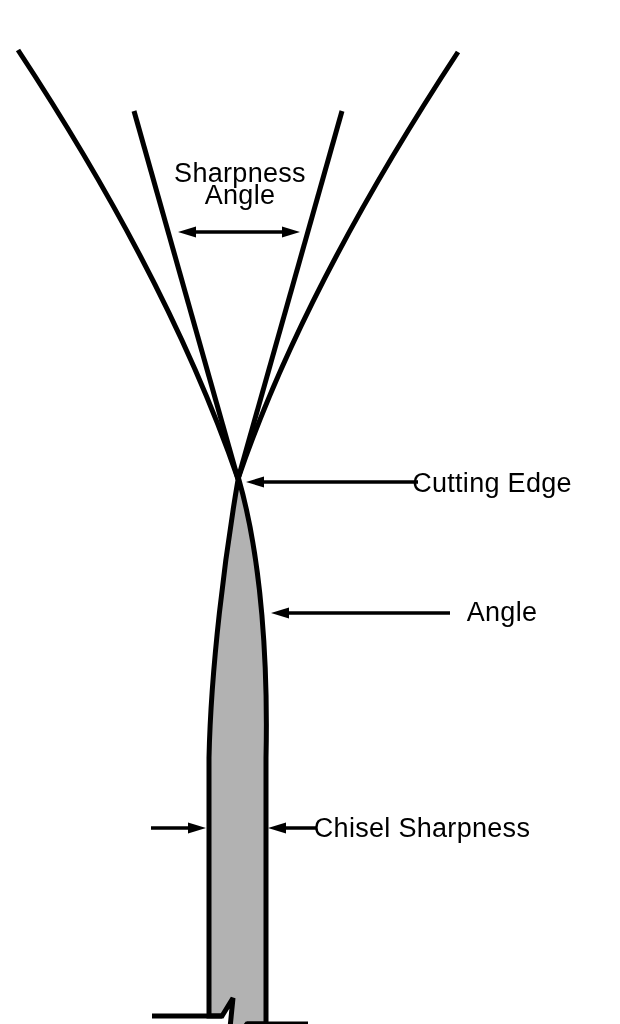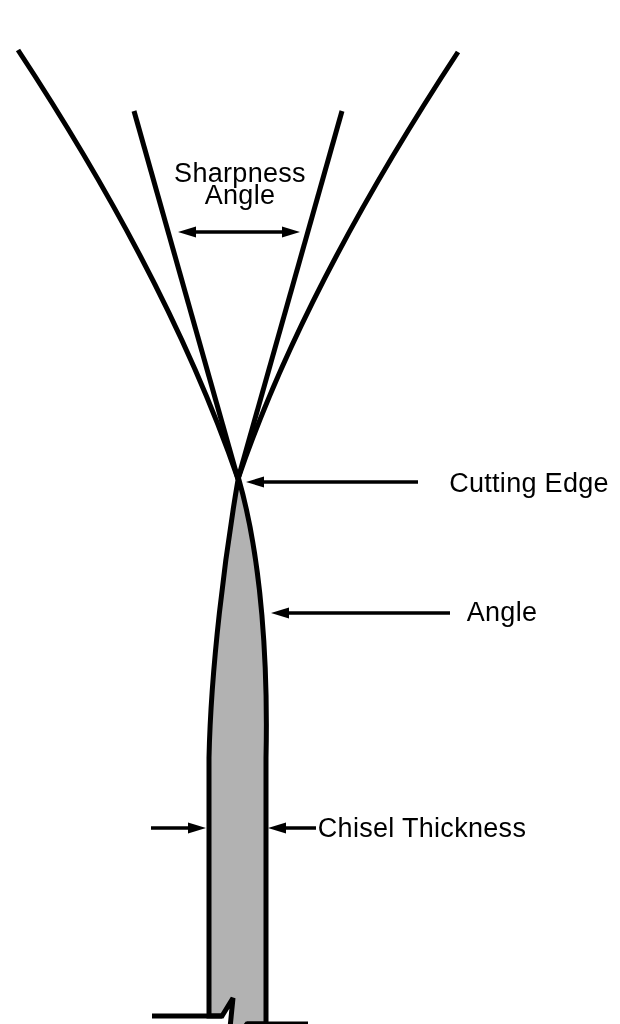--- a/index.html
+++ b/index.html
@@ -29,21 +29,21 @@
     font-family: "Liberation Sans", sans-serif;
     font-size: 27px;
     font-weight: 400;
     letter-spacing: 0.3px;
     line-height: 22px;
     color: #000000;
     white-space: nowrap;
     text-align: center;
   }
   #label-sharpness-angle { left: 240px; top: 148px; }
-  #label-cutting-edge    { left: 529px; top: 447px; text-align: center; }
+  #label-cutting-edge    { left: 492px; top: 447px; text-align: center; }
   #label-radius          { left: 502px; top: 576px; }
   #label-chisel-thickness{ left: 422px; top: 792px; }
 
   .stroke-main {
     fill: none;
     stroke: #000000;
     stroke-width: 5;
     stroke-linecap: butt;
   }
   .stroke-arrow {
@@ -109,15 +109,15 @@
 
   <div class="label" id="label-sharpness-angle">
     <div>Sharpness</div>
     <div>Angle</div>
   </div>
 
   <div class="label" id="label-cutting-edge">Cutting Edge</div>
 
   <div class="label" id="label-radius">Angle</div>
 
-  <div class="label" id="label-chisel-thickness">Chisel Thickness</div>
+  <div class="label" id="label-chisel-thickness">Chisel Sharpness</div>
 
 </div>
 
 </body></html>

